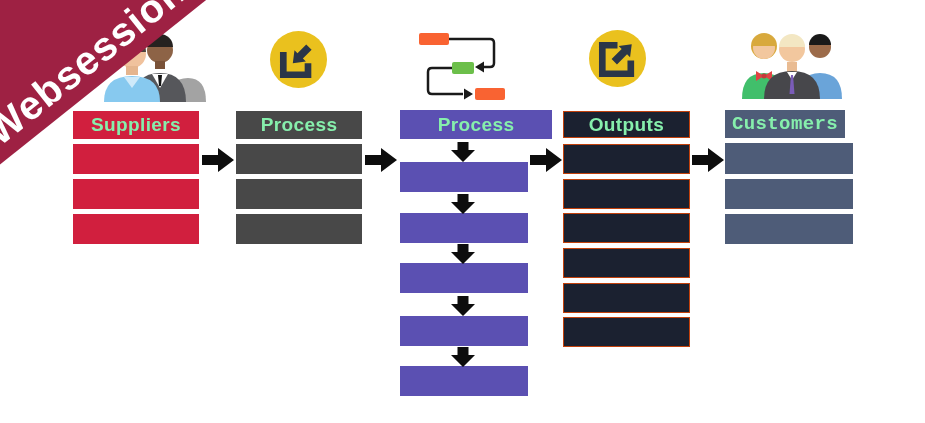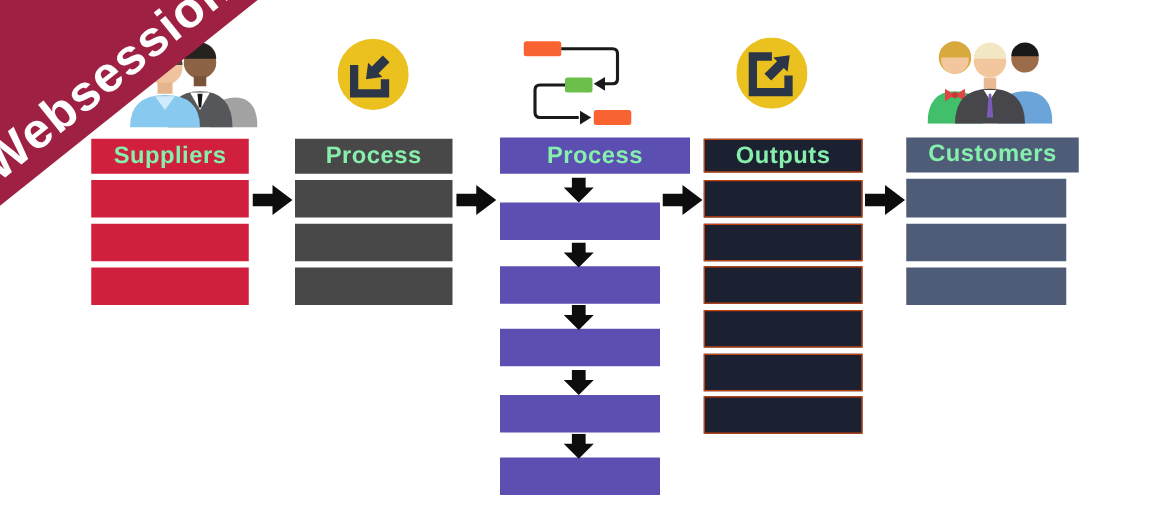--- a/index.html
+++ b/index.html
@@ -137,21 +137,21 @@
     </div>
     <div class="abs row out-bg" style="left:563px;top:144px;width:127px;height:30px;"></div>
     <div class="abs row out-bg" style="left:563px;top:179px;width:127px;height:30px;"></div>
     <div class="abs row out-bg" style="left:563px;top:213px;width:127px;height:30px;"></div>
     <div class="abs row out-bg" style="left:563px;top:248px;width:127px;height:30px;"></div>
     <div class="abs row out-bg" style="left:563px;top:283px;width:127px;height:30px;"></div>
     <div class="abs row out-bg" style="left:563px;top:317px;width:127px;height:30px;"></div>
   </div>
 
   <div>
-    <div class="abs hdr cus-bg" style="left:725px;top:110px;width:138px;height:28px;">
+    <div class="abs hdr cus-bg" style="left:725px;top:110px;width:120px;height:28px;font-family:Liberation Mono, monospace;">
       <span>Customers</span>
     </div>
     <div class="abs row cus-bg" style="left:725px;top:143px;width:128px;height:31px;"></div>
     <div class="abs row cus-bg" style="left:725px;top:179px;width:128px;height:30px;"></div>
     <div class="abs row cus-bg" style="left:725px;top:214px;width:128px;height:30px;"></div>
   </div>
 
   <svg class="abs" style="left:202px;top:147px;" width="32" height="26" viewBox="0 0 32 26">
       <polygon points="32,13 16,1 16,8 0,8 0,18 16,18 16,25" fill="#0d0d0d"></polygon>
     </svg>

